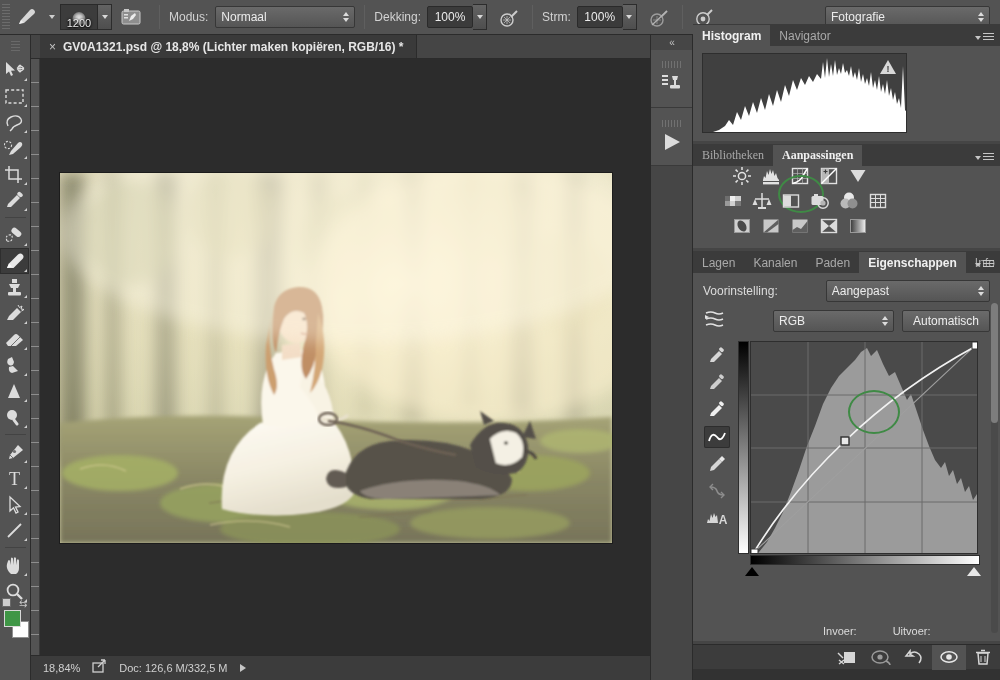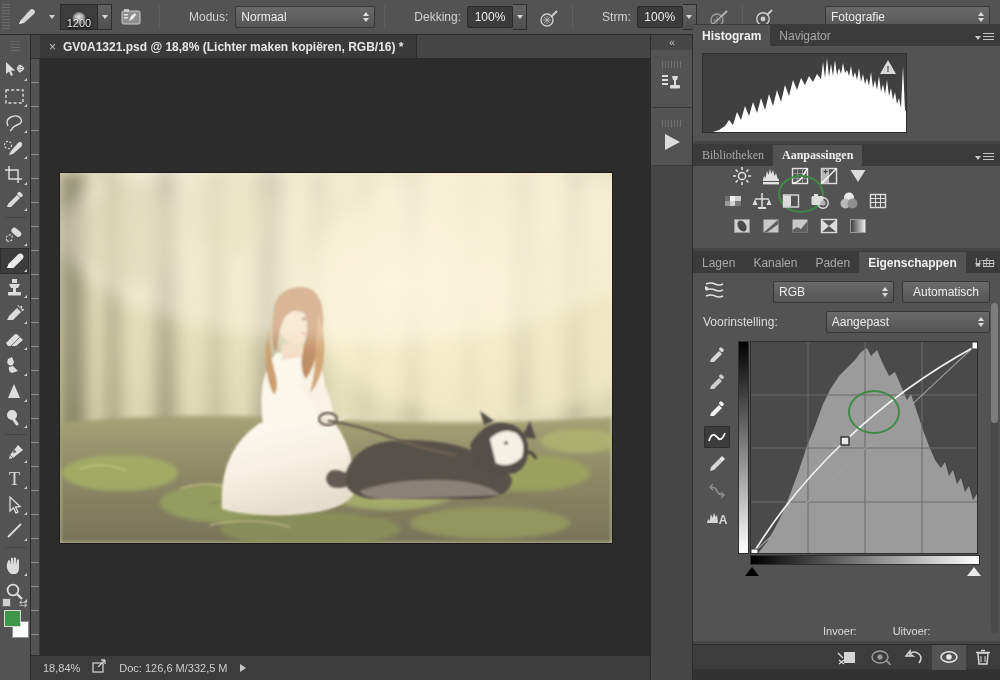--- a/index.html
+++ b/index.html
@@ -6,21 +6,21 @@
   html,body { width:1000px; height:680px; overflow:hidden; background:#323232;
     font-family:"Liberation Sans", sans-serif; -webkit-font-smoothing:antialiased; }
   body { position:relative; }
 
   
   #options-bar{position:absolute;left:0;top:0;width:1000px;height:35px;background:#535353;
     border-bottom:1px solid #2b2b2b;display:flex;align-items:center;}
   .grip{width:8px;height:26px;margin-left:2px;
     background:repeating-linear-gradient(to bottom,#8a8a8a 0 1px,transparent 1px 3px);opacity:.45;}
   .obar-sep{width:1px;height:24px;background:#3d3d3d;margin:0 9px;border-right:1px solid #5f5f5f;}
-  .obar-label{color:#d2d2d2;font-size:12px;white-space:nowrap;margin-left:20px;}
+  .obar-label{color:#d2d2d2;font-size:12px;white-space:nowrap;}
   .brush-thumb{width:38px;height:26px;background:#3c3c3c;border:1px solid #2a2a2a;
     position:relative;display:flex;align-items:flex-end;justify-content:center;}
   .brush-thumb .dot{position:absolute;left:50%;top:7px;transform:translateX(-50%);
     width:13px;height:13px;border-radius:50%;
     background:radial-gradient(circle,#f2f2f2 0%,#c9c9c9 35%,#6a6a6a 75%,#3c3c3c 100%);}
   .brush-thumb .num{position:relative;color:#e8e8e8;font-size:11px;line-height:12px;z-index:2;
     text-shadow:0 1px 2px #000,0 0 3px #000;}
   .tri-btn{width:14px;height:26px;background:linear-gradient(#636363,#4e4e4e);
     border:1px solid #2c2c2c;border-left:none;display:flex;align-items:center;justify-content:center;}
   .tri-btn i{border-left:3.5px solid transparent;border-right:3.5px solid transparent;
@@ -728,47 +728,47 @@
       </div>
     <div class="pmenu">
         <i class="cd"></i>
         <span class="lines"></span>
       </div>
   </div>
 
   <div class="panel-body" style="height:368px;position:relative;">
 
     <div class="prop-row">
-      <span>
-        <svg width="22" height="20" viewBox="0 0 22 20">
-            <path d="M3 4 q5 -2 9 0 q4 2 8 0" stroke="#e2e2e2" stroke-width="1.6" fill="none"></path>
-            <path d="M3 10 q5 -2 9 0 q4 2 8 0" stroke="#e2e2e2" stroke-width="1.6" fill="none"></path>
-            <path d="M3 16 q5 -2 9 0 q4 2 8 0" stroke="#e2e2e2" stroke-width="1.6" fill="none"></path>
-            <path d="M2 6 l4 2 l-4 2Z" fill="#e2e2e2"></path>
-          </svg>
-      </span>
-      <div class="select" style="width:130px;">
-        <span>RGB</span>
-        <span class="updown">
-            <i class="u"></i>
-            <i class="d"></i>
-          </span>
-      </div>
-      <div class="btn">Automatisch</div>
-    </div>
-
-    <div class="prop-row">
       <span class="lbl">Voorinstelling:</span>
       <div class="select" style="flex:1;">
         <span>Aangepast</span>
         <span class="updown">
             <i class="u"></i>
             <i class="d"></i>
           </span>
       </div>
+    </div>
+
+    <div class="prop-row">
+      <span>
+        <svg width="22" height="20" viewBox="0 0 22 20">
+            <path d="M3 4 q5 -2 9 0 q4 2 8 0" stroke="#e2e2e2" stroke-width="1.6" fill="none"></path>
+            <path d="M3 10 q5 -2 9 0 q4 2 8 0" stroke="#e2e2e2" stroke-width="1.6" fill="none"></path>
+            <path d="M3 16 q5 -2 9 0 q4 2 8 0" stroke="#e2e2e2" stroke-width="1.6" fill="none"></path>
+            <path d="M2 6 l4 2 l-4 2Z" fill="#e2e2e2"></path>
+          </svg>
+      </span>
+      <div class="select" style="width:130px;">
+        <span>RGB</span>
+        <span class="updown">
+            <i class="u"></i>
+            <i class="d"></i>
+          </span>
+      </div>
+      <div class="btn">Automatisch</div>
     </div>
 
     <div id="curve-area">
       <div id="curve-tools">
         <span class="ct">
           <svg width="18" height="18" viewBox="0 0 18 18">
               <path d="M2 15 L3 12 L11 4 L14 7 L6 15 L2 15Z" fill="#d6d6d6"></path>
               <rect x="11" y="1" width="5" height="3.5" rx="1.7" transform="rotate(45 13.5 2.7)" fill="#d6d6d6"></rect>
             </svg>
         </span>

